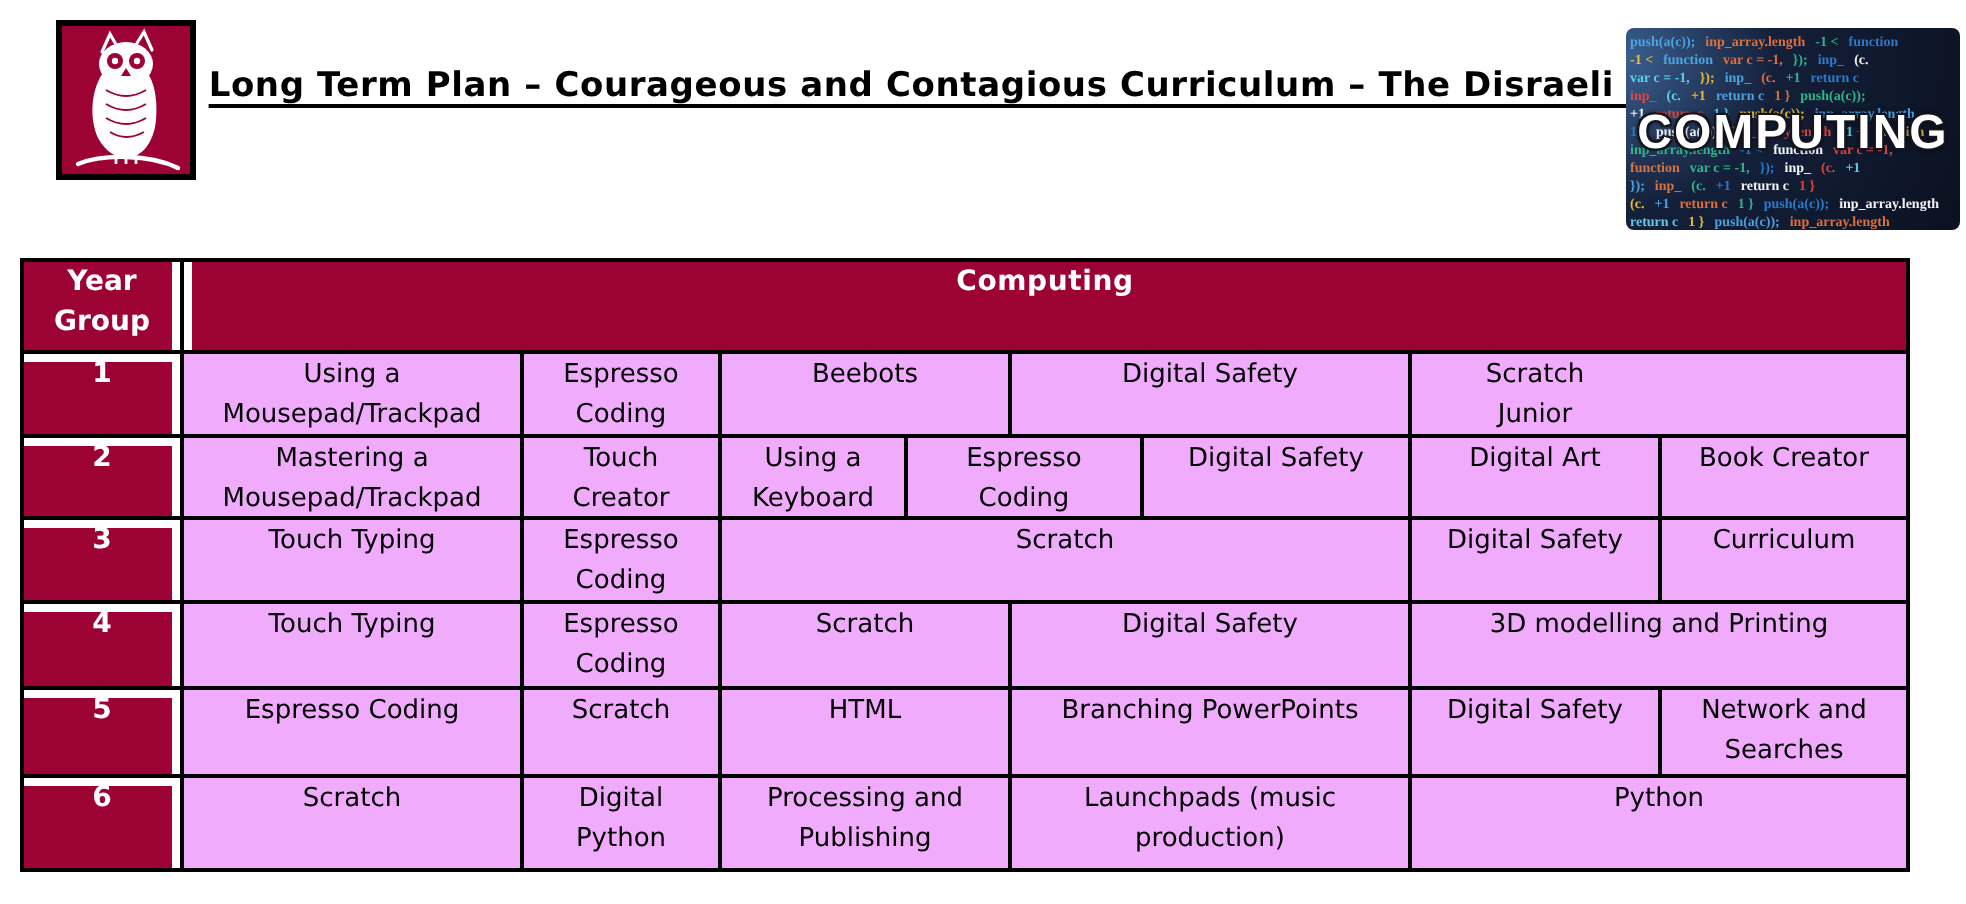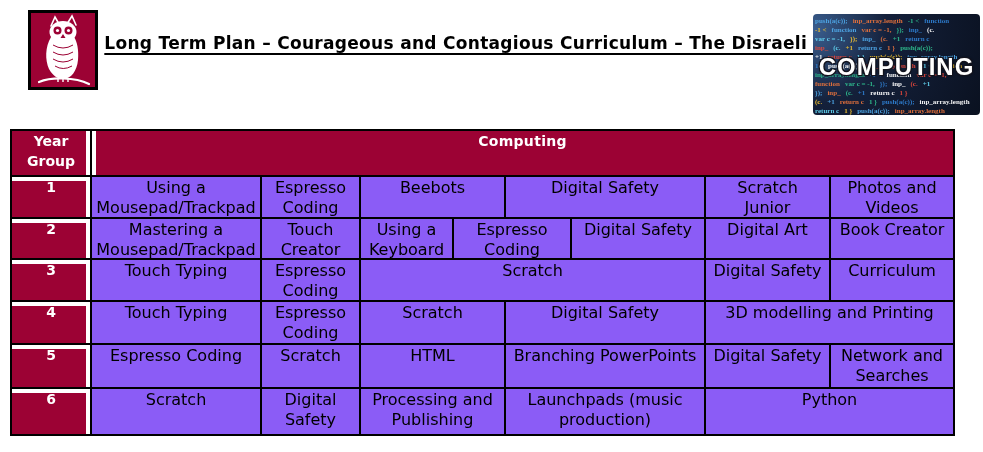--- a/index.html
+++ b/index.html
@@ -36,28 +36,28 @@
   .banner-label{
     position:absolute;left:50%;top:52%;transform:translate(-50%,-50%);
     font-family:"Liberation Sans", sans-serif;font-weight:bold;font-size:24px;
     color:#fff;letter-spacing:1px;white-space:nowrap;
     text-shadow:-1px -1px 0 #14141e,1px -1px 0 #14141e,-1px 1px 0 #14141e,1px 1px 0 #14141e,0 0 3px #000;
   }
 
   
   .ctable{
     position:absolute;left:10px;top:129px;width:945px;
-    border:2px solid #000;box-sizing:border-box;background:#8b5cf6;
+    border:2px solid #000;box-sizing:border-box;background:#f0abfc;
   }
   .trow{display:flex;border-top:2px solid #000;box-sizing:border-box;}
   .trow:first-child{border-top:none;}
   .cell{
     border-left:2px solid #000;box-sizing:border-box;overflow:hidden;
     text-align:center;white-space:pre-line;
-    font-size:16px;line-height:19.5px;padding:1px 4px 0;color:#000;
+    font-size:13px;line-height:19.5px;padding:1px 4px 0;color:#000;
   }
   .cell:first-child{border-left:none;}
   .ycell{
     flex:0 0 78px;background:#9C0234;color:#fff;font-weight:bold;font-size:14px;
     box-shadow:inset -4px 0 0 #fff, inset 0 4px 0 #fff;
   }
   .header-row{height:44px;}
   .header-row .ycell{box-shadow:inset -4px 0 0 #fff;}
   .comp-head{
     flex:1 1 auto;background:#9C0234;color:#fff;font-weight:bold;font-size:14px;
@@ -119,22 +119,20 @@
 <div class="trow" style="height: 42px;">
       <div class="cell ycell">1</div>
       <div class="cell tcell" style="flex: 0 0 170px;">Using a
 Mousepad/Trackpad</div>
       <div class="cell tcell" style="flex: 0 0 99px;">Espresso
 Coding</div>
       <div class="cell tcell" style="flex: 0 0 145px;">Beebots</div>
       <div class="cell tcell" style="flex: 0 0 200px;">Digital Safety</div>
       <div class="cell tcell" style="flex: 0 0 125px;">Scratch
 Junior</div>
-      <div class="cell tcell" style="flex: 1 1 auto;">Photos and
-Videos</div>
     </div>
     <div class="trow" style="height: 41px;">
       <div class="cell ycell">2</div>
       <div class="cell tcell" style="flex: 0 0 170px;">Mastering a
 Mousepad/Trackpad</div>
       <div class="cell tcell" style="flex: 0 0 99px;">Touch
 Creator</div>
       <div class="cell tcell" style="flex: 0 0 93px;">Using a
 Keyboard</div>
       <div class="cell tcell" style="flex: 0 0 118px;">Espresso
@@ -168,20 +166,20 @@
       <div class="cell tcell" style="flex: 0 0 145px;">HTML</div>
       <div class="cell tcell" style="flex: 0 0 200px;">Branching PowerPoints</div>
       <div class="cell tcell" style="flex: 0 0 125px;">Digital Safety</div>
       <div class="cell tcell" style="flex: 1 1 auto;">Network and
 Searches</div>
     </div>
     <div class="trow" style="height: 47px;">
       <div class="cell ycell">6</div>
       <div class="cell tcell" style="flex: 0 0 170px;">Scratch</div>
       <div class="cell tcell" style="flex: 0 0 99px;">Digital
-Safety</div>
+Python</div>
       <div class="cell tcell" style="flex: 0 0 145px;">Processing and
 Publishing</div>
       <div class="cell tcell" style="flex: 0 0 200px;">Launchpads (music
 production)</div>
       <div class="cell tcell" style="flex: 1 1 auto;">Python</div>
     </div>
   </div>
 
 </body></html>

